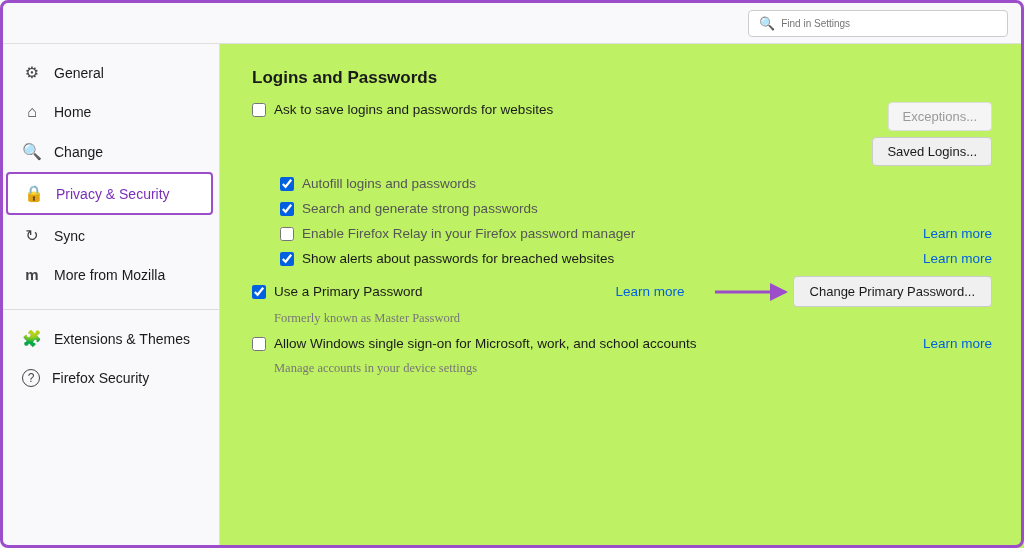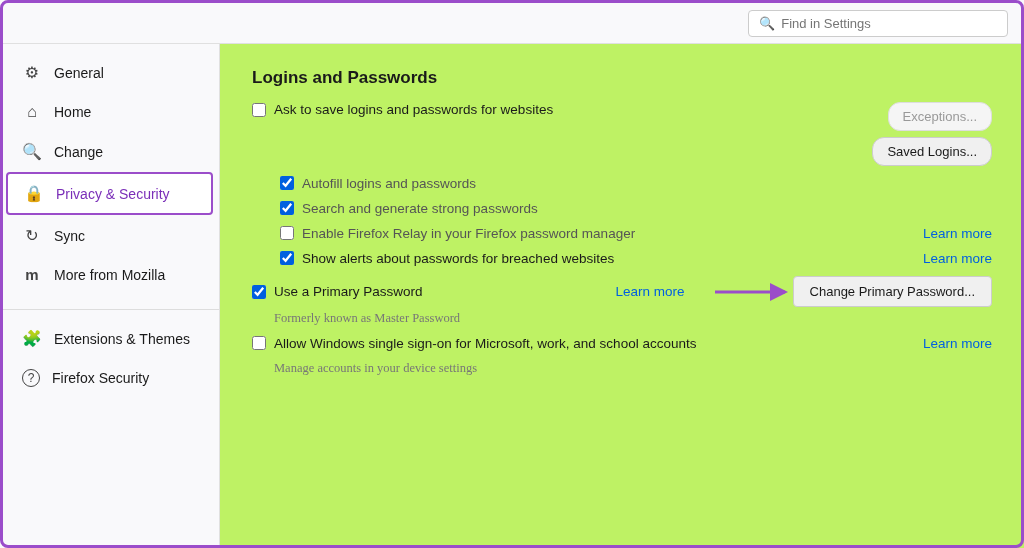--- a/index.html
+++ b/index.html
@@ -30,21 +30,21 @@
       border-radius: 4px;
       padding: 5px 10px;
       width: 260px;
       background: #fff;
       gap: 6px;
     }
 
     .search-box input {
       border: none;
       outline: none;
-      font-size: 13px;
+      font-size: 10px;
       color: #555;
       width: 100%;
       background: transparent;
     }
 
     .search-icon-top {
       color: #888;
       font-size: 13px;
     }
 
@@ -101,21 +101,21 @@
 
     .section-title {
       font-size: 17px;
       font-weight: 700;
       margin-bottom: 14px;
       color: #1a1a1a;
     }
 
     .setting-row {
       display: flex;
-      align-items: flex-start;
+      align-items: flex-end;
       margin-bottom: 10px;
       gap: 8px;
     }
 
     .setting-row.indented {
       margin-left: 28px;
     }
 
     .setting-label {
       font-size: 13.5px;
@@ -145,21 +145,21 @@
     .buttons-col {
       display: flex;
       flex-direction: column;
       gap: 6px;
       align-items: flex-end;
     }
 
     .btn {
       padding: 6px 14px;
       border: 1px solid #ccc;
-      border-radius: 12px;
+      border-radius: 4px;
       background: #f0f0f0;
       cursor: pointer;
       font-size: 13px;
       color: #1a1a1a;
       white-space: nowrap;
     }
 
     .btn.primary-btn {
       background: #f0f0f0;
       font-weight: 500;

